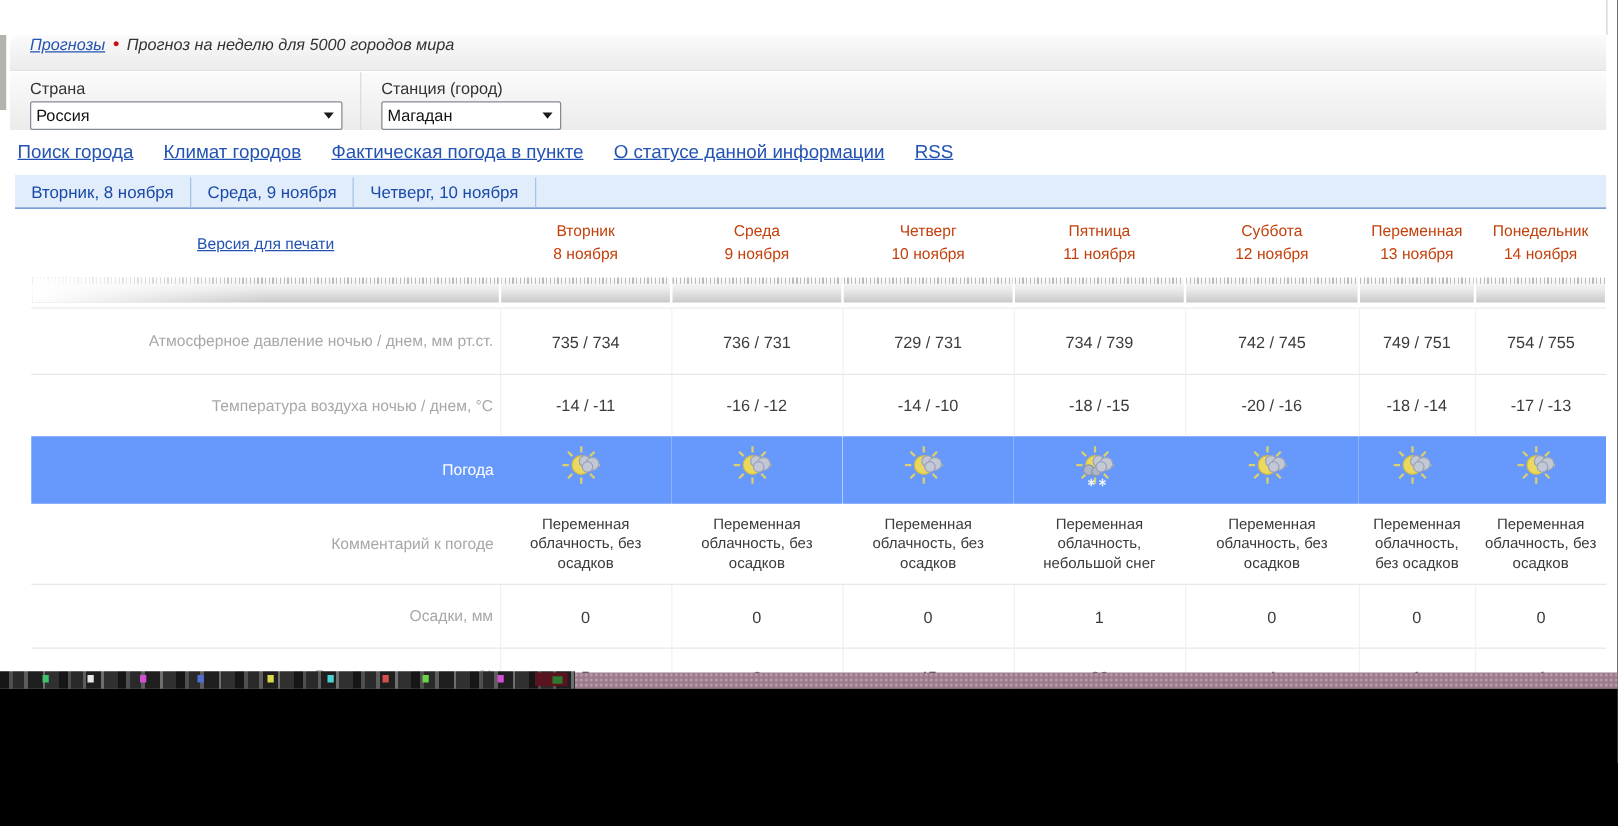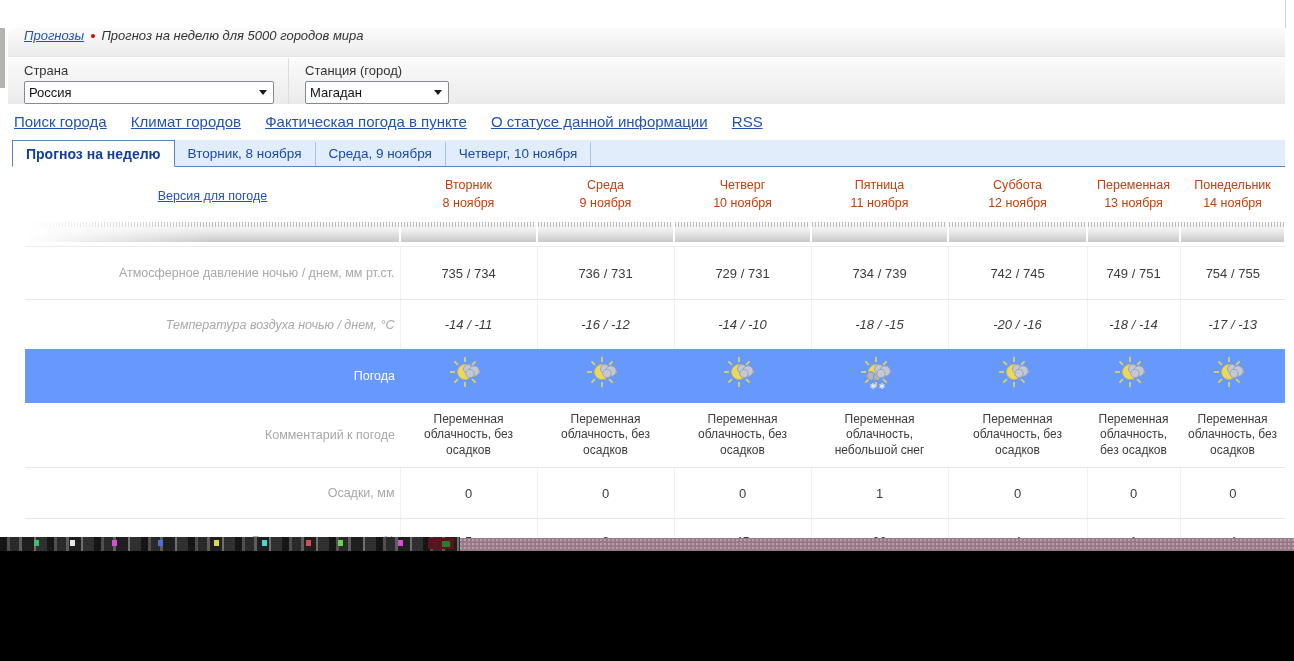--- a/index.html
+++ b/index.html
@@ -42,21 +42,21 @@
   .day-hdr{color:#c2410c;font-size:12.5px;text-align:center;line-height:1.4;}
   .tick-row td{padding:2px 1px 4px;border-bottom:1px solid #ececec;}
   .band{height:20px;background:linear-gradient(180deg,#fdfdfd 0%,#ececec 45%,#c9c9c9 100%);position:relative;}
   .band::before{content:"";position:absolute;top:0;left:0;right:0;height:5px;background:repeating-linear-gradient(90deg,#ababab 0 1px,rgba(0,0,0,0) 1px 3px);opacity:.8;}
   .band.fade::after{content:"";position:absolute;inset:0;background:linear-gradient(90deg,#fff 0,rgba(255,255,255,0) 50%);}
   tr.data td{border-bottom:1px solid #e7e7e7;}
   tr.data td + td{border-left:1px solid #f1f1f1;}
   .row-label{text-align:right;color:#a8a8a8;font-size:12.5px;padding-right:5px;}
   .val{text-align:center;color:#3b3b3b;font-size:13px;}
   tr.r-press td{height:50px;}
-  tr.r-temp td{height:47px;border-bottom:none;font-style:italic;}
+  tr.r-temp td{height:47px;border-bottom:none;}
   tr.weather td{background:#6699fb;height:52px;border-bottom:none;border-left:none !important;}
   tr.weather .row-label{color:#fff;}
   .icon-cell{text-align:center;}
   tr.r-comment td{height:56px;border-bottom:1px solid #e7e7e7;}
   .comment{font-size:12px;line-height:1.3;text-align:center;color:#3b3b3b;padding:4px 2px;}
   tr.r-precip td{height:48px;}
   tr.r-prob td{height:42px;}
 
   
   .weather-icon{display:inline-block;width:40px;height:36px;}
@@ -115,40 +115,39 @@
 
     <div class="links-row">
       <a href="#">Поиск города</a>
       <a href="#">Климат городов</a>
       <a href="#">Фактическая погода в пункте</a>
       <a href="#">О статусе данной информации</a>
       <a href="#">RSS</a>
     </div>
 
     <div class="tabs">
-      <div class="tab active">Прогноз на неделю</div>
       <div class="tab">Вторник, 8 ноября</div>
       <div class="tab">Среда, 9 ноября</div>
       <div class="tab">Четверг, 10 ноября</div>
     </div>
 
     <table class="forecast">
       <colgroup>
         <col style="width:375px">
           <col style="width:137px">
           <col style="width:137px">
           <col style="width:137px">
         <col style="width:137px">
           <col style="width:139px">
           <col style="width:93px">
           <col style="width:105px">
       </colgroup>
       <tbody>
         <tr class="hdr">
-          <td class="print-cell"><a href="#">Версия для погоде</a></td>
+          <td class="print-cell"><a href="#">Версия для печати</a></td>
           <td class="day-hdr"><span>Вторник</span><br><span>8 ноября</span></td>
           <td class="day-hdr"><span>Среда</span><br><span>9 ноября</span></td>
           <td class="day-hdr"><span>Четверг</span><br><span>10 ноября</span></td>
           <td class="day-hdr"><span>Пятница</span><br><span>11 ноября</span></td>
           <td class="day-hdr"><span>Суббота</span><br><span>12 ноября</span></td>
           <td class="day-hdr"><span>Переменная</span><br><span>13 ноября</span></td>
           <td class="day-hdr"><span>Понедельник</span><br><span>14 ноября</span></td>
         </tr>
         <tr class="tick-row">
           <td>

